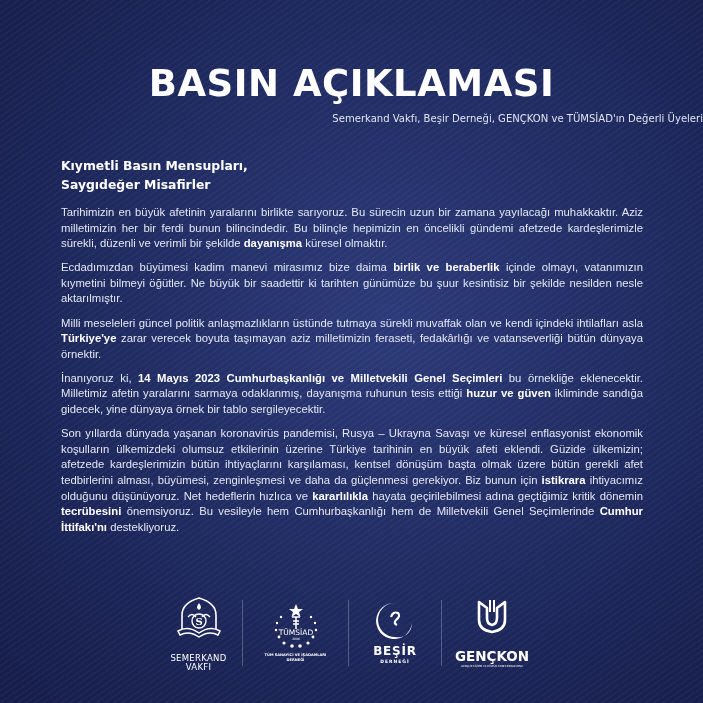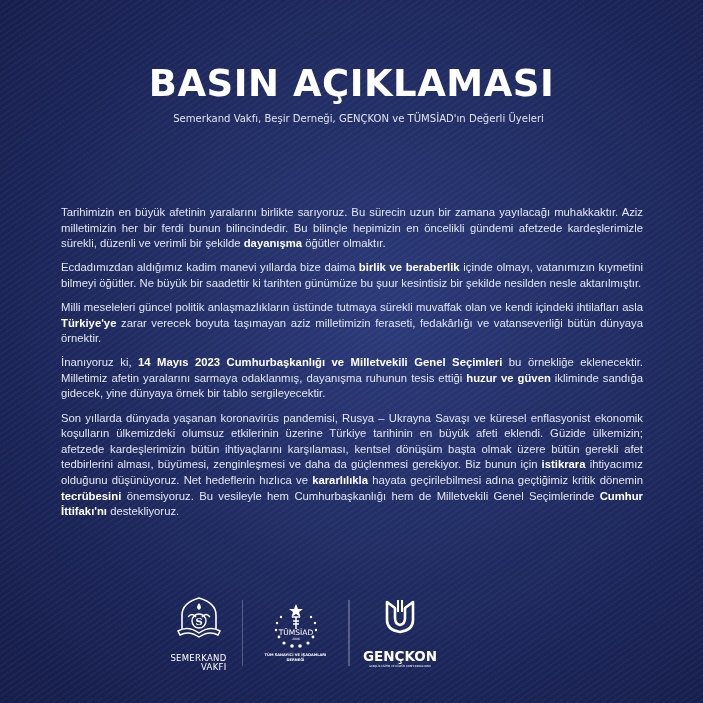--- a/index.html
+++ b/index.html
@@ -11,21 +11,21 @@
       repeating-linear-gradient(145deg, rgba(255,255,255,0.035) 0px, rgba(255,255,255,0.035) 1px, rgba(0,0,0,0) 2px, rgba(0,0,0,0) 5px),
       radial-gradient(ellipse at 55% 45%, #2c3a7a 0%, #233068 35%, #1b2457 70%, #161d4a 100%);
   }
   .page { position:absolute; inset:0; }
   .title {
     position:absolute; top:62px; left:0; width:100%; text-align:center;
     font-family: "DejaVu Sans", sans-serif; font-weight:bold;
     font-size:37px; letter-spacing:0.5px; color:#ffffff;
   }
   .subtitle {
-    position:absolute; top:112px; left:0; width:100%; text-align:center;
+    position:absolute; top:112px; left:0; width:100%; text-align:right;
     padding-left:14px; box-sizing:border-box;
     font-family: "DejaVu Sans Condensed", "DejaVu Sans", sans-serif;
     font-size:11.2px; color:#dfe3f0;
   }
   .greeting {
     position:absolute; top:156px; left:61px;
     font-family: "DejaVu Sans", sans-serif; font-weight:bold;
     font-size:12.4px; line-height:19px; color:#ffffff;
   }
   .body {
@@ -44,41 +44,45 @@
   .logo-text { color:#fff; font-family:"DejaVu Sans", sans-serif; text-align:center; }
 </style>
 </head>
 <body>
 
 <div class="page">
 
   <div class="title">BASIN AÇIKLAMASI</div>
   <div class="subtitle">Semerkand Vakfı, Beşir Derneği, GENÇKON ve TÜMSİAD'ın Değerli Üyeleri</div>
 
+  <div class="greeting">
+    <div>Kıymetli Basın Mensupları,</div>
+    <div>Saygıdeğer Misafirler</div>
+  </div>
 
   <div class="body">
-    <p><span>Tarihimizin en büyük afetinin yaralarını birlikte sarıyoruz. Bu sürecin uzun bir zamana yayılacağı muhakkaktır. Aziz milletimizin her bir ferdi bunun bilincindedir. Bu bilinçle hepimizin en öncelikli gündemi afetzede kardeşlerimizle sürekli, düzenli ve verimli bir şekilde </span><b>dayanışma</b><span> öğütler olmaktır.</span></p>
-    <p><span>Ecdadımızdan aldığımız kadim manevi yıllarda bize daima </span><b>birlik ve beraberlik</b><span> içinde olmayı, vatanımızın kıymetini bilmeyi öğütler. Ne büyük bir saadettir ki tarihten günümüze bu şuur kesintisiz bir şekilde nesilden nesle aktarılmıştır.</span></p>
+    <p><span>Tarihimizin en büyük afetinin yaralarını birlikte sarıyoruz. Bu sürecin uzun bir zamana yayılacağı muhakkaktır. Aziz milletimizin her bir ferdi bunun bilincindedir. Bu bilinçle hepimizin en öncelikli gündemi afetzede kardeşlerimizle sürekli, düzenli ve verimli bir şekilde </span><b>dayanışma</b><span> küresel olmaktır.</span></p>
+    <p><span>Ecdadımızdan büyümesi kadim manevi mirasımız bize daima </span><b>birlik ve beraberlik</b><span> içinde olmayı, vatanımızın kıymetini bilmeyi öğütler. Ne büyük bir saadettir ki tarihten günümüze bu şuur kesintisiz bir şekilde nesilden nesle aktarılmıştır.</span></p>
     <p><span>Milli meseleleri güncel politik anlaşmazlıkların üstünde tutmaya sürekli muvaffak olan ve kendi içindeki ihtilafları asla </span><b>Türkiye'ye</b><span> zarar verecek boyuta taşımayan aziz milletimizin feraseti, fedakârlığı ve vatanseverliği bütün dünyaya örnektir.</span></p>
     <p><span>İnanıyoruz ki, </span><b>14 Mayıs 2023 Cumhurbaşkanlığı ve Milletvekili Genel Seçimleri</b><span> bu örnekliğe eklenecektir. Milletimiz afetin yaralarını sarmaya odaklanmış, dayanışma ruhunun tesis ettiği </span><b>huzur ve güven</b><span> ikliminde sandığa gidecek, yine dünyaya örnek bir tablo sergileyecektir.</span></p>
     <p><span>Son yıllarda dünyada yaşanan koronavirüs pandemisi, Rusya – Ukrayna Savaşı ve küresel enflasyonist ekonomik koşulların ülkemizdeki olumsuz etkilerinin üzerine Türkiye tarihinin en büyük afeti eklendi. Güzide ülkemizin; afetzede kardeşlerimizin bütün ihtiyaçlarını karşılaması, kentsel dönüşüm başta olmak üzere bütün gerekli afet tedbirlerini alması, büyümesi, zenginleşmesi ve daha da güçlenmesi gerekiyor. Biz bunun için </span><b>istikrara</b><span> ihtiyacımız olduğunu düşünüyoruz. Net hedeflerin hızlıca ve </span><b>kararlılıkla</b><span> hayata geçirilebilmesi adına geçtiğimiz kritik dönemin </span><b>tecrübesini</b><span> önemsiyoruz. Bu vesileyle hem Cumhurbaşkanlığı hem de Milletvekili Genel Seçimlerinde </span><b>Cumhur İttifakı'nı</b><span> destekliyoruz.</span></p>
   </div>
 
   <div class="logos">
 
     <div class="logo" style="width:87px;">
       <svg width="46" height="44" viewBox="0 0 46 44">
         <path d="M6 34 V20 Q6 8 23 3 Q40 8 40 20 V34" fill="none" stroke="#fff" stroke-width="1.6"></path>
         <path d="M2 36 Q12 30 23 38 Q34 30 44 36 L42 40 Q33 35 23 42 Q13 35 4 40 Z" fill="none" stroke="#fff" stroke-width="1.5"></path>
         <path d="M23 8 Q19 13 23 15 Q27 13 23 8 Z" fill="#fff"></path>
         <path d="M12 22 Q16 17 20 22 M34 22 Q30 17 26 22" fill="none" stroke="#fff" stroke-width="1.3"></path>
         <circle cx="23" cy="26" r="7" fill="none" stroke="#fff" stroke-width="1.4"></circle>
         <text x="23" y="30" text-anchor="middle" font-size="10" fill="#fff" font-family="DejaVu Serif, serif" font-weight="bold">S</text>
       </svg>
-      <div class="logo-text" style="font-size:8.5px; line-height:9px; margin-top:15px; letter-spacing:0.3px;text-align:right;">
+      <div class="logo-text" style="font-size:8.5px; line-height:9px; margin-top:15px; letter-spacing:0.3px;">
         <div>SEMERKAND</div>
         <div>VAKFI</div>
       </div>
     </div>
 
     <div class="divider"></div>
 
     <div class="logo" style="width:105px;">
       <svg width="50" height="48" viewBox="0 0 50 48">
         <polygon points="25,1 27,6 32,6 28,9 29.5,14 25,11 20.5,14 22,9 18,6 23,6" fill="#fff"></polygon>
@@ -101,20 +105,31 @@
         <text x="25" y="37" text-anchor="middle" font-size="3" fill="#fff" font-family="DejaVu Sans, sans-serif">2006</text>
       </svg>
       <div class="logo-text" style="font-size:3.6px; line-height:5px; font-weight:bold; margin-top:2px;">
         <div>TÜM SANAYİCİ VE İŞADAMLARI</div>
         <div>DERNEĞİ</div>
       </div>
     </div>
 
     <div class="divider"></div>
 
+    <div class="logo" style="width:92px;">
+      <svg width="38" height="40" viewBox="0 0 38 40">
+        <path d="M19 2 A18 18 0 1 0 36 22 A14 14 0 0 1 19 36 A15 15 0 0 1 19 2 Z" fill="#fff"></path>
+        <circle cx="19" cy="18" r="11" fill="#212c63"></circle>
+        <path d="M15 16 Q17 10 22 12 Q25 15 20 19 Q17 22 21 24" fill="none" stroke="#fff" stroke-width="2.2"></path>
+      </svg>
+      <div class="logo-text" style="margin-top:4px;">
+        <div style="font-size:12px; font-weight:bold; letter-spacing:0.8px; line-height:13px;">BEŞİR</div>
+        <div style="font-size:4.5px; font-weight:bold; letter-spacing:1px; line-height:7px;">DERNEĞİ</div>
+      </div>
+    </div>
 
     <div class="divider"></div>
 
     <div class="logo" style="width:100px;">
       <svg width="34" height="36" viewBox="0 0 34 36">
         <path d="M4 4 V22 Q4 32 17 34 Q30 32 30 22 V4 L22 10 V20 Q22 26 17 27 Q12 26 12 20 V10 Z" fill="none" stroke="#fff" stroke-width="2.6" stroke-linejoin="round"></path>
         <path d="M15 2 V14 M19 2 V14" stroke="#fff" stroke-width="2"></path>
       </svg>
       <div class="logo-text" style="margin-top:15px;">
         <div style="font-size:13.5px; font-weight:bold; line-height:15px;">GENÇKON</div>

